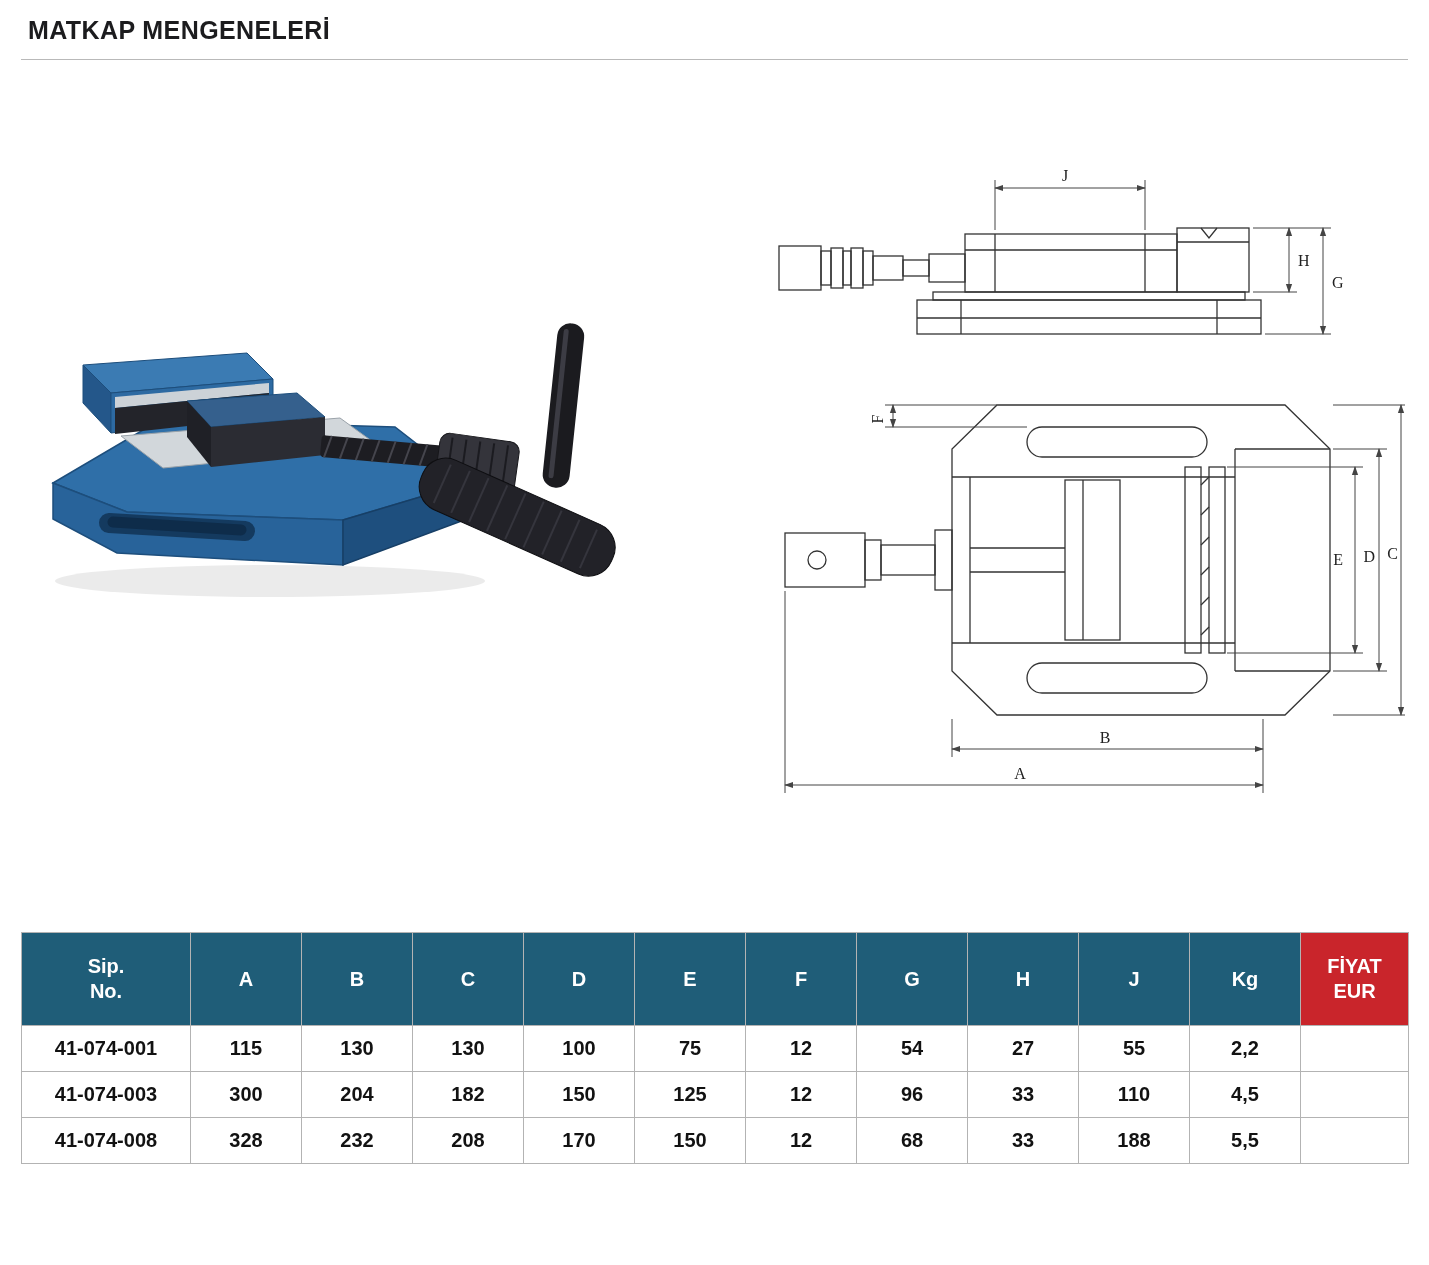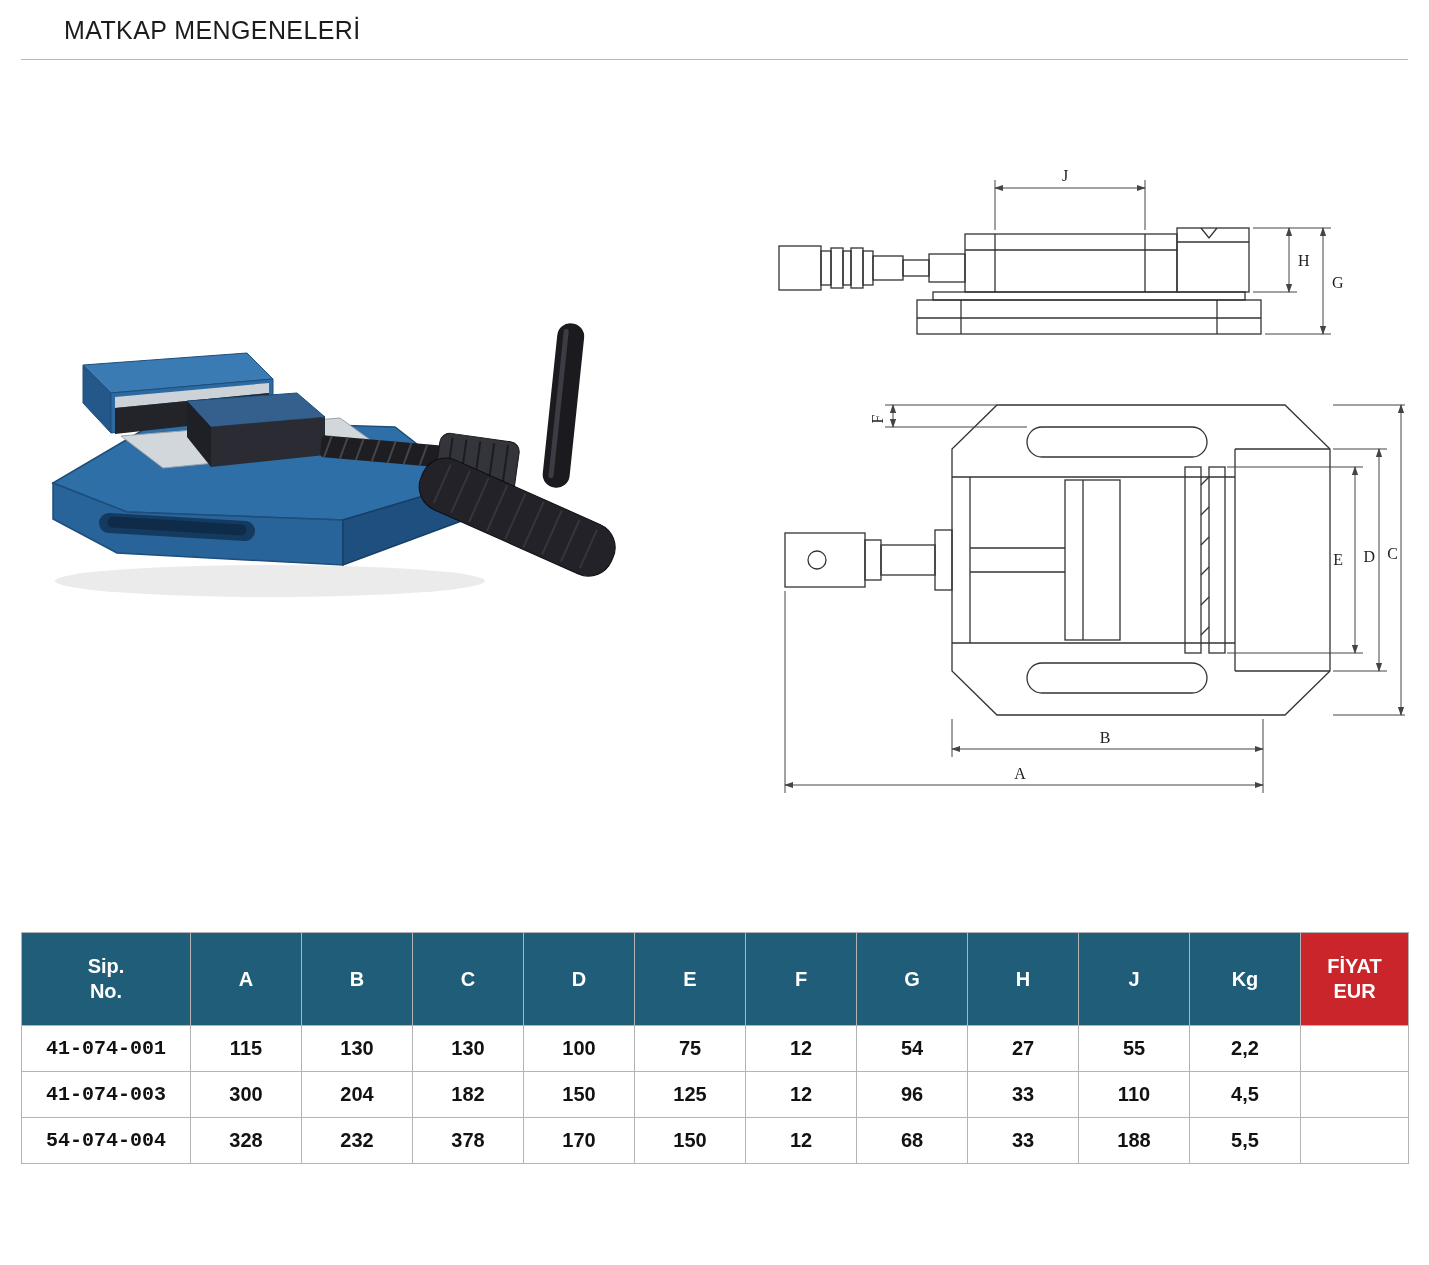--- a/index.html
+++ b/index.html
@@ -3,21 +3,21 @@
 <meta charset="utf-8">
 <style>
   * { margin:0; padding:0; box-sizing:border-box; }
   html,body { background:#ffffff; }
   .page {
     position:relative; width:1429px; height:1265px; background:#fff;
     font-family:"Liberation Sans", sans-serif; overflow:hidden;
   }
   .page-title {
     position:absolute; left:28px; top:16px;
-    font-size:25px; font-weight:normal; color:#1c1c1e; letter-spacing:.4px;margin-left:36px;
+    font-size:25px; font-weight:bold; color:#1c1c1e; letter-spacing:.4px;
   }
   .title-rule {
     position:absolute; left:21px; right:21px; top:59px;
     border-top:1px solid #b9b9b9;
   }
   .photo   { position:absolute; left:35px;  top:315px; width:600px; height:310px; }
   .side-view { position:absolute; left:765px; top:150px; width:600px; height:240px; }
   .plan-view { position:absolute; left:765px; top:385px; width:640px; height:450px; }
 
   svg .outline { stroke:#333; stroke-width:1.3; fill:none; }
@@ -32,21 +32,21 @@
   .spec-table th, .spec-table td {
     border:1px solid #b3b3b3; text-align:center; vertical-align:middle;
     overflow:hidden;
   }
   .spec-table thead th {
     background:var(--header-bg,#1f5d78); color:var(--header-text,#fff);
     font-weight:bold; height:93px; font-size:20px; line-height:1.25;
   }
   .spec-table thead th.price { background:var(--price-bg,#c9252b);margin-left:43px; }
   .spec-table tbody td { height:46px; background:#fff;font-weight:bold; }
-  .spec-table td.sip { font-weight:bold;font-family:Liberation Mono, monospace; }
+  .spec-table td.sip { font-weight:bold; }
   .pre { white-space:pre-line; }
 </style>
 </head>
 <body>
 
 <div class="page">
 
   <div class="page-title">MATKAP MENGENELERİ</div>
   <div class="title-rule"></div>
 
@@ -285,24 +285,24 @@
         <td>150</td>
         <td>125</td>
         <td>12</td>
         <td>96</td>
         <td>33</td>
         <td>110</td>
         <td>4,5</td>
         <td></td>
       </tr>
       <tr>
-        <td class="sip">54-074-004</td>
+        <td class="sip">41-074-008</td>
         <td>328</td>
         <td>232</td>
-        <td>378</td>
+        <td>208</td>
         <td>170</td>
         <td>150</td>
         <td>12</td>
         <td>68</td>
         <td>33</td>
         <td>188</td>
         <td>5,5</td>
         <td></td>
       </tr>
     </tbody>

